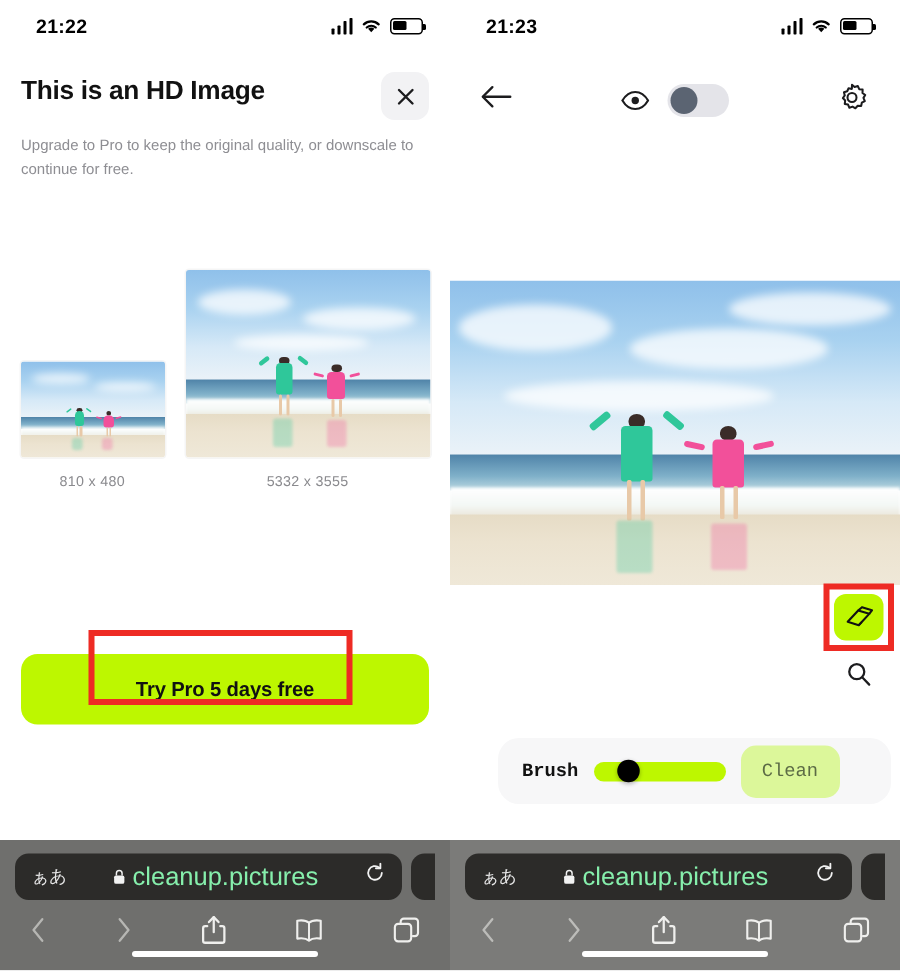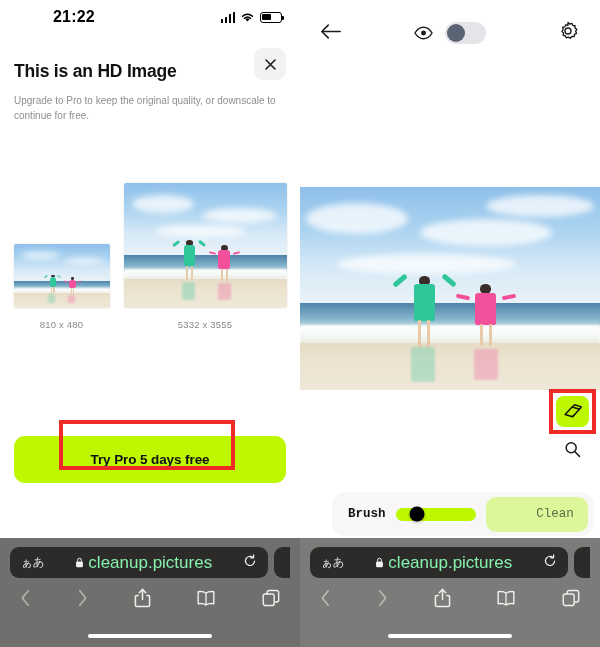--- a/index.html
+++ b/index.html
@@ -30,25 +30,24 @@
   
   .status-bar {
     height: 34px;
     display: flex;
     align-items: center;
     justify-content: space-between;
     padding: 0 18px 0 24px;
     box-sizing: border-box;
   }
   .status-time {
-    font-size: 16px;
+    font-size: 13px;
     font-weight: bold;
     color: #000;
     letter-spacing: 0.2px;
-    margin-left: 29px;
   }
   .status-icons {
     display: flex;
     align-items: center;
     gap: 5px;
   }
   .sig {
     display: flex;
     align-items: flex-end;
     gap: 1.5px;
@@ -95,21 +94,21 @@
     display: flex;
     align-items: flex-start;
     justify-content: space-between;
   }
   .hd-title {
     font-size: 17.5px;
     font-weight: bold;
     color: #111;
     letter-spacing: -0.2px;
     line-height: 1.25;
-    margin-top: 13px;
+    margin-top: 2px;
   }
   .close-btn {
     width: 32px;
     height: 32px;
     border-radius: 9px;
     background: #f2f2f4;
     display: flex;
     align-items: center;
     justify-content: center;
     flex: none;
@@ -344,28 +343,27 @@
     width: 66px;
     height: 35px;
     border-radius: 10px;
     background: #dcf79a;
     display: flex;
     align-items: center;
     justify-content: center;
     font-size: 12.5px;
     color: #5c6b45;
     cursor: pointer;
-    padding-left: 36px;
   }
 
   
   .safari {
     position: absolute;
     left: 0; right: 0; bottom: 0;
-    height: 109px;
+    height: 87px;
   }
   .safari.dark { background: #6f6f6d; }
   .safari.light { background: #7b7b79; }
   .addr-row {
     padding: 9px 10px 0 10px;
     display: flex;
     align-items: center;
     gap: 6px;
   }
   .addr {
@@ -570,20 +568,39 @@
           <rect x="1.3" y="5.2" width="11.5" height="12.3" rx="2.3" stroke="#efefed" stroke-width="1.5" fill="none"></rect>
           <path d="M5.4 5 V3.7 A2.2 2.2 0 0 1 7.6 1.5 H15.4 A2.2 2.2 0 0 1 17.6 3.7 V11.6 A2.2 2.2 0 0 1 15.4 13.8 H14" stroke="#efefed" stroke-width="1.5" fill="none" stroke-linecap="round"></path>
         </svg>
       </div>
       <div class="home-bar"></div>
     </div>
   </div>
 
   <div class="phone">
 
+    <div class="status-bar">
+      <div class="status-time">21:23</div>
+      <div class="status-icons">
+        <span class="sig">
+            <i></i>
+            <i></i>
+            <i></i>
+            <i></i>
+          </span>
+        <svg class="ic" width="15" height="11" viewBox="0 0 16 12">
+          <path d="M8 10.4 L10.3 7.9 A3.4 3.4 0 0 0 5.7 7.9 Z" fill="#000"></path>
+          <path d="M2.6 4.6 A8 8 0 0 1 13.4 4.6" stroke="#000" stroke-width="1.7" fill="none" stroke-linecap="round"></path>
+          <path d="M4.7 6.9 A5 5 0 0 1 11.3 6.9" stroke="#000" stroke-width="1.6" fill="none" stroke-linecap="round"></path>
+        </svg>
+        <span class="batt">
+            <span></span>
+          </span>
+      </div>
+    </div>
 
     <div class="edit-toolbar">
       <div class="tb-left">
         <svg width="22" height="17" viewBox="0 0 24 18">
           <path d="M22 9 H2.5" stroke="#1c1c1e" stroke-width="1.7" stroke-linecap="round"></path>
           <path d="M9 2 L2 9 L9 16" stroke="#1c1c1e" stroke-width="1.7" fill="none" stroke-linecap="round" stroke-linejoin="round"></path>
         </svg>
       </div>
       <div class="tb-center">
         <svg width="19" height="14" viewBox="0 0 20 14">

